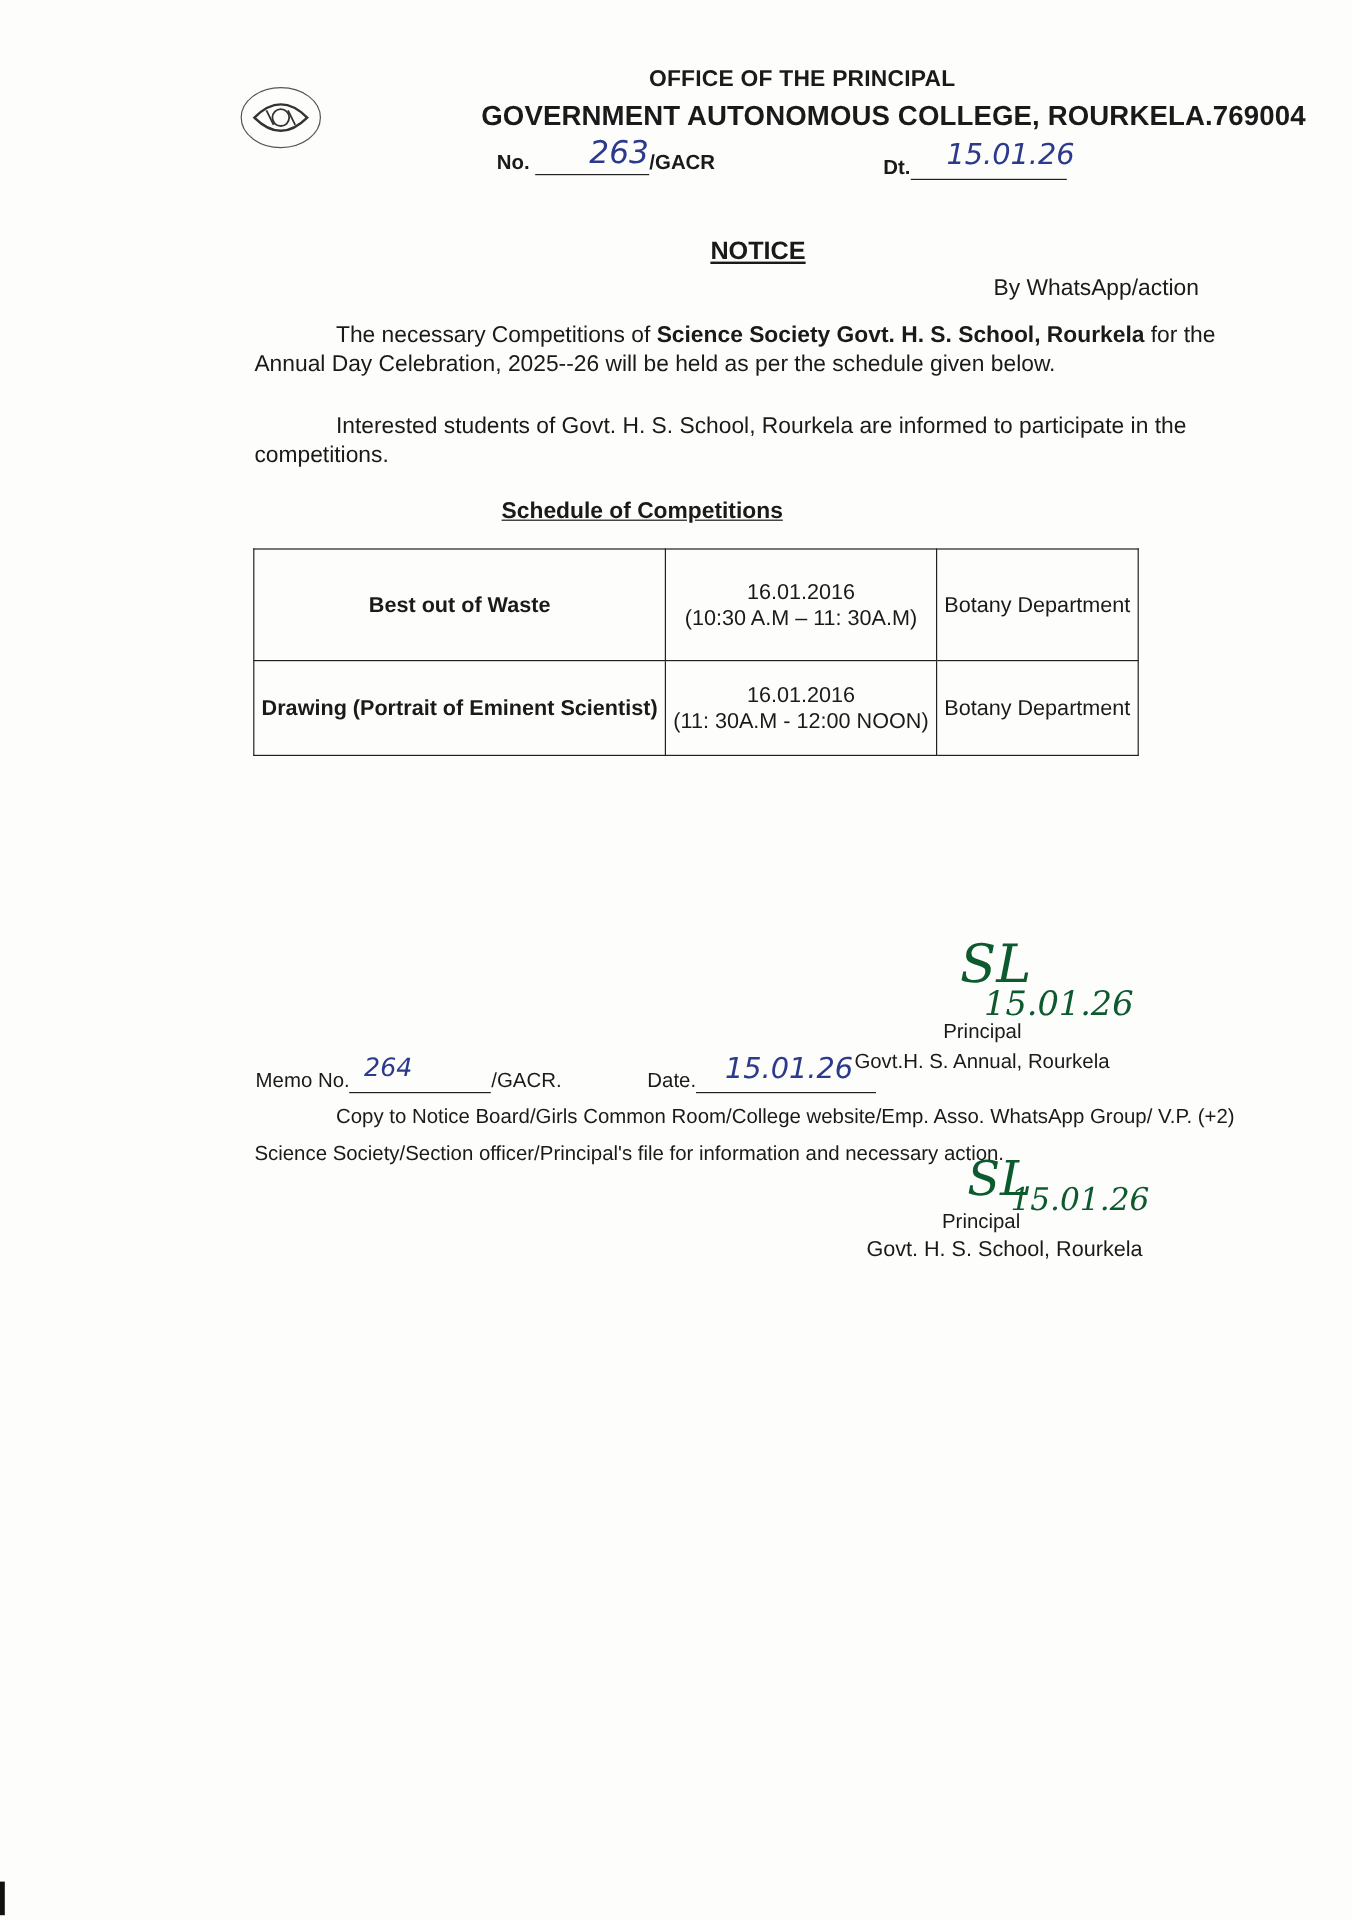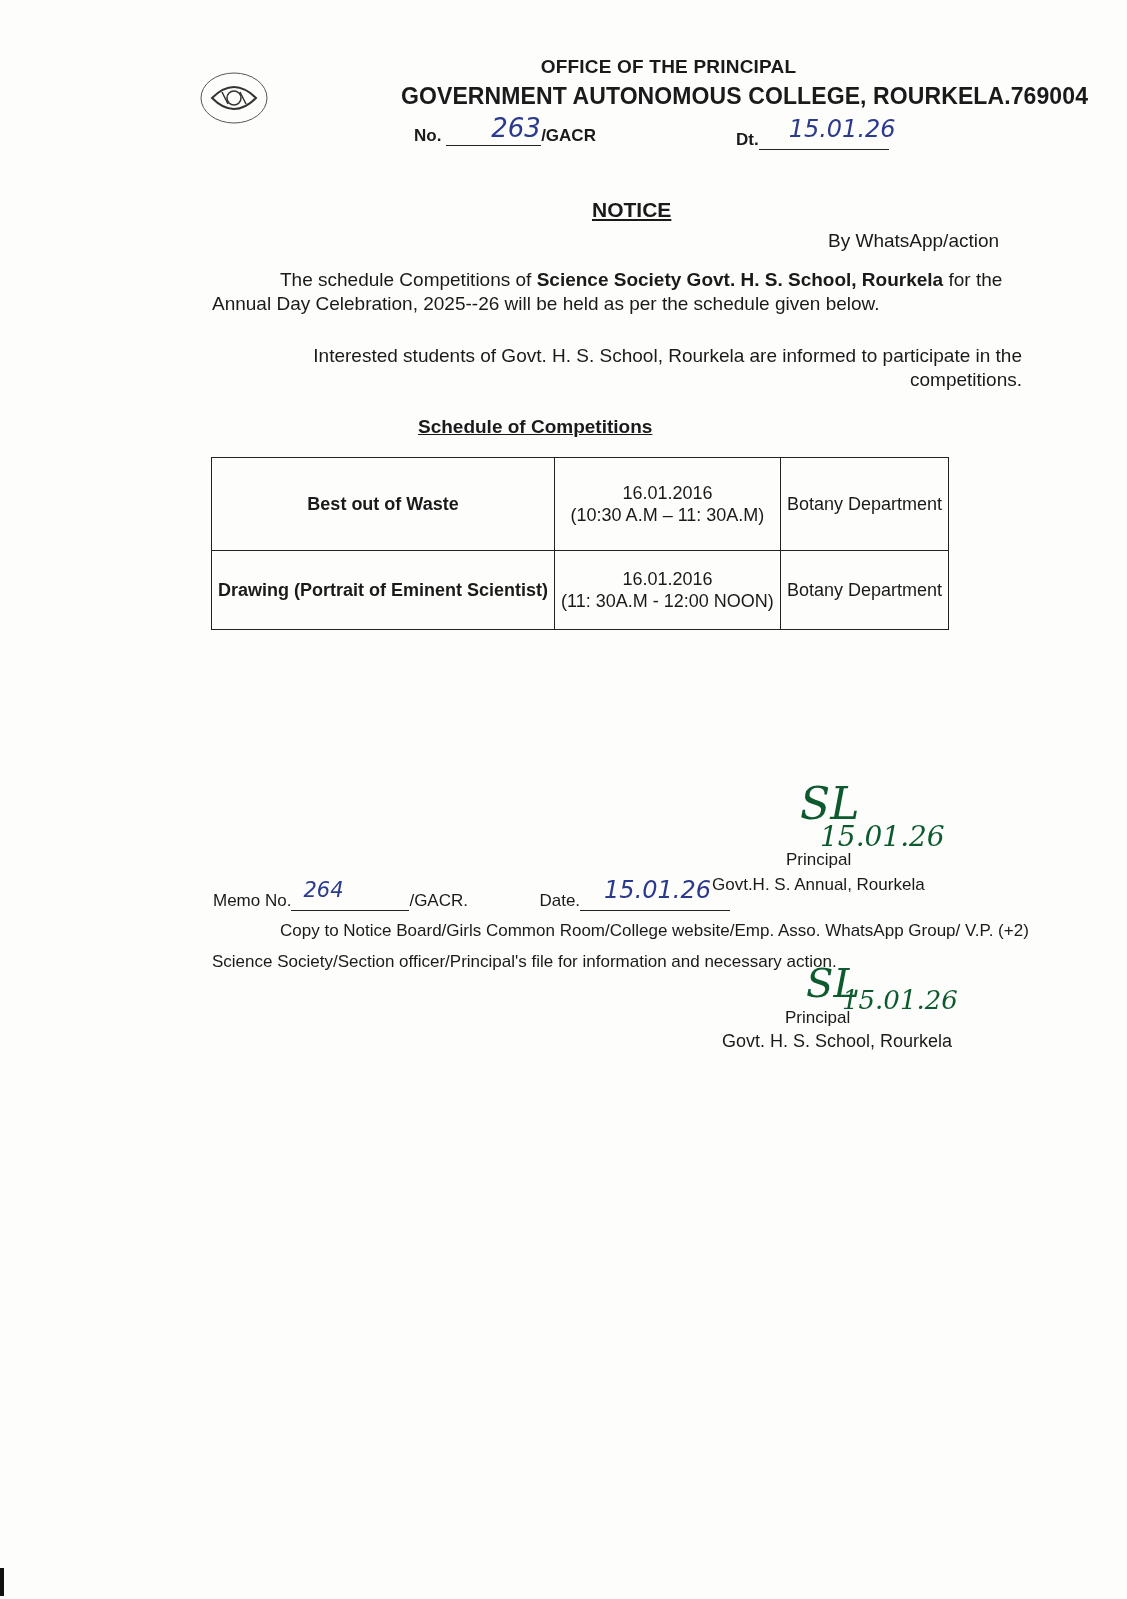--- a/index.html
+++ b/index.html
@@ -19,21 +19,21 @@
   .refno .blank { display:inline-block; width:95px; border-bottom:1.5px solid #222; position:relative; height:18px; vertical-align:bottom; }
   .hand { font-family:"DejaVu Sans", sans-serif; color:#2b3a8c; font-style:italic; }
   .refno .hand { position:absolute; left:18px; top:-14px; font-size:26px; font-weight:normal;margin-left:27px; }
   .dt { left:736px; top:130px; font-size:17px; font-weight:bold; }
   .dt .blank { display:inline-block; width:130px; border-bottom:1.5px solid #222; position:relative; height:18px; vertical-align:bottom; }
   .dt .hand { position:absolute; left:30px; top:-16px; font-size:24px; font-weight:normal; }
   .notice { left:592px; top:198px; font-size:21px; font-weight:bold; text-decoration:underline; }
   .by { left:828px; top:230px; font-size:19px; }
   .para { left:212px; width:810px; font-size:19px; line-height:24px; }
   .p1 { top:268px; }
-  .p2 { top:344px;text-align:right; }
+  .p2 { top:344px; }
   .indent { display:inline-block; width:68px; }
   .sched { left:418px; top:416px; font-size:19px; font-weight:bold; text-decoration:underline; }
   table.comp {
     position:absolute; left:211px; top:457px; width:738px;
     border-collapse:collapse; font-size:18px;
   }
   table.comp td, table.comp th {
     border:1.5px solid #222; text-align:center; vertical-align:middle; padding:2px 6px; line-height:22px;
   }
   table.comp th { font-weight:bold; height:44px; }
@@ -78,21 +78,21 @@
 </div>
 
 <div class="abs dt">
   <span>Dt.</span><span class="blank"><span class="hand">15.01.26</span></span>
 </div>
 
 <div class="abs notice">NOTICE</div>
 <div class="abs by">By WhatsApp/action</div>
 
 <div class="abs para p1">
-  <span class="indent"></span><span>The schedule Competitions of </span><b>Science Society Govt. H. S. School, Rourkela</b><span> for the Annual Day Celebration, 2025--26 will be held as per the schedule given below.</span>
+  <span class="indent"></span><span>The necessary Competitions of </span><b>Science Society Govt. H. S. School, Rourkela</b><span> for the Annual Day Celebration, 2025--26 will be held as per the schedule given below.</span>
 </div>
 
 <div class="abs para p2">
   <span class="indent"></span><span>Interested students of Govt. H. S. School, Rourkela are informed to participate in the competitions.</span>
 </div>
 
 <div class="abs sched">Schedule of Competitions</div>
 
 <table class="comp">
   <tbody>

